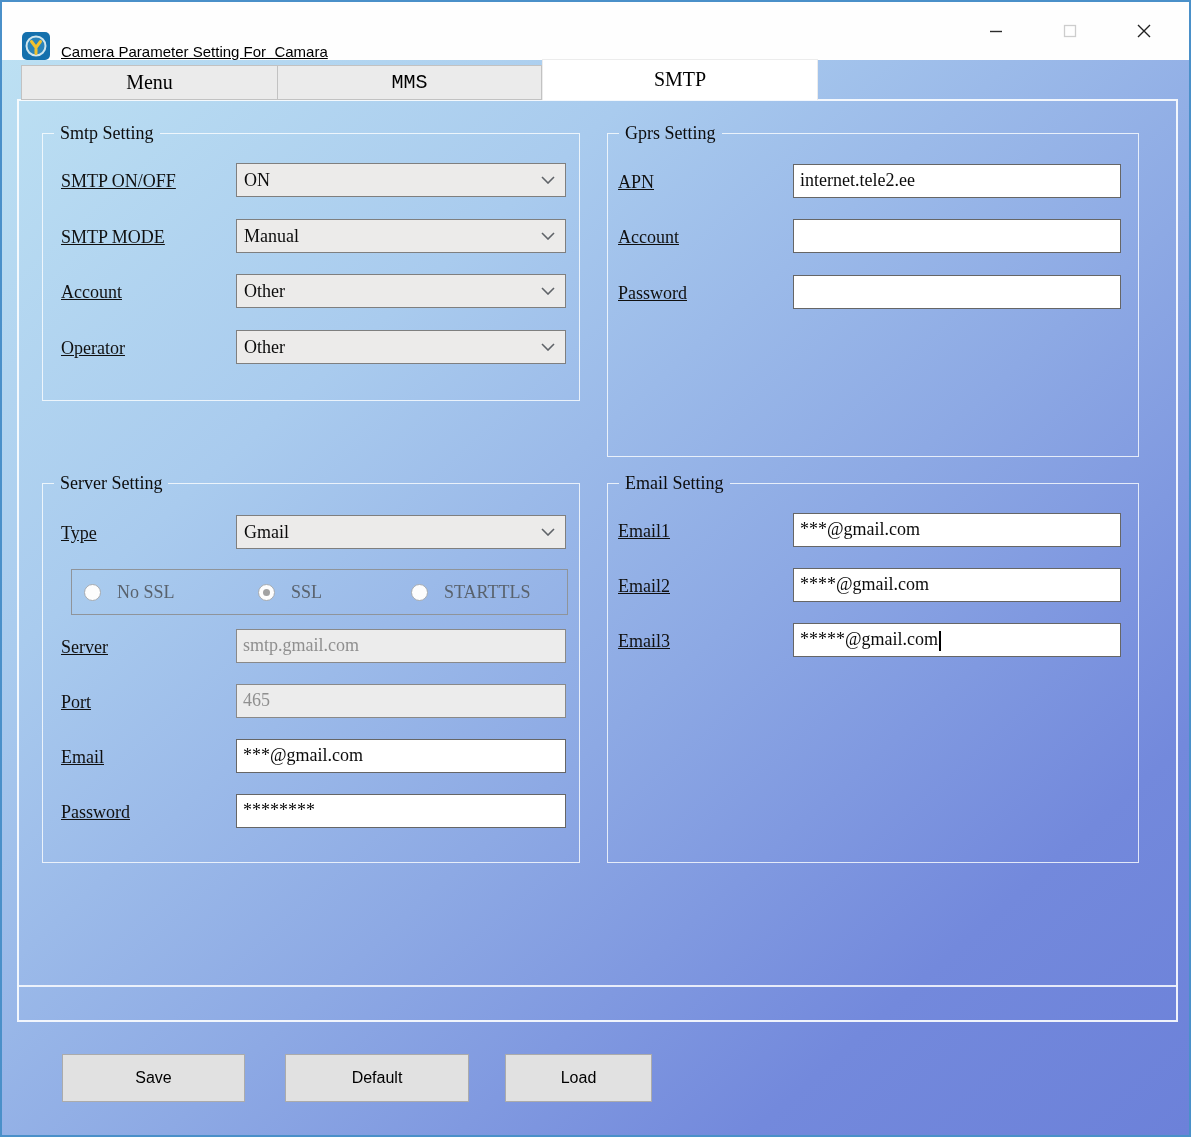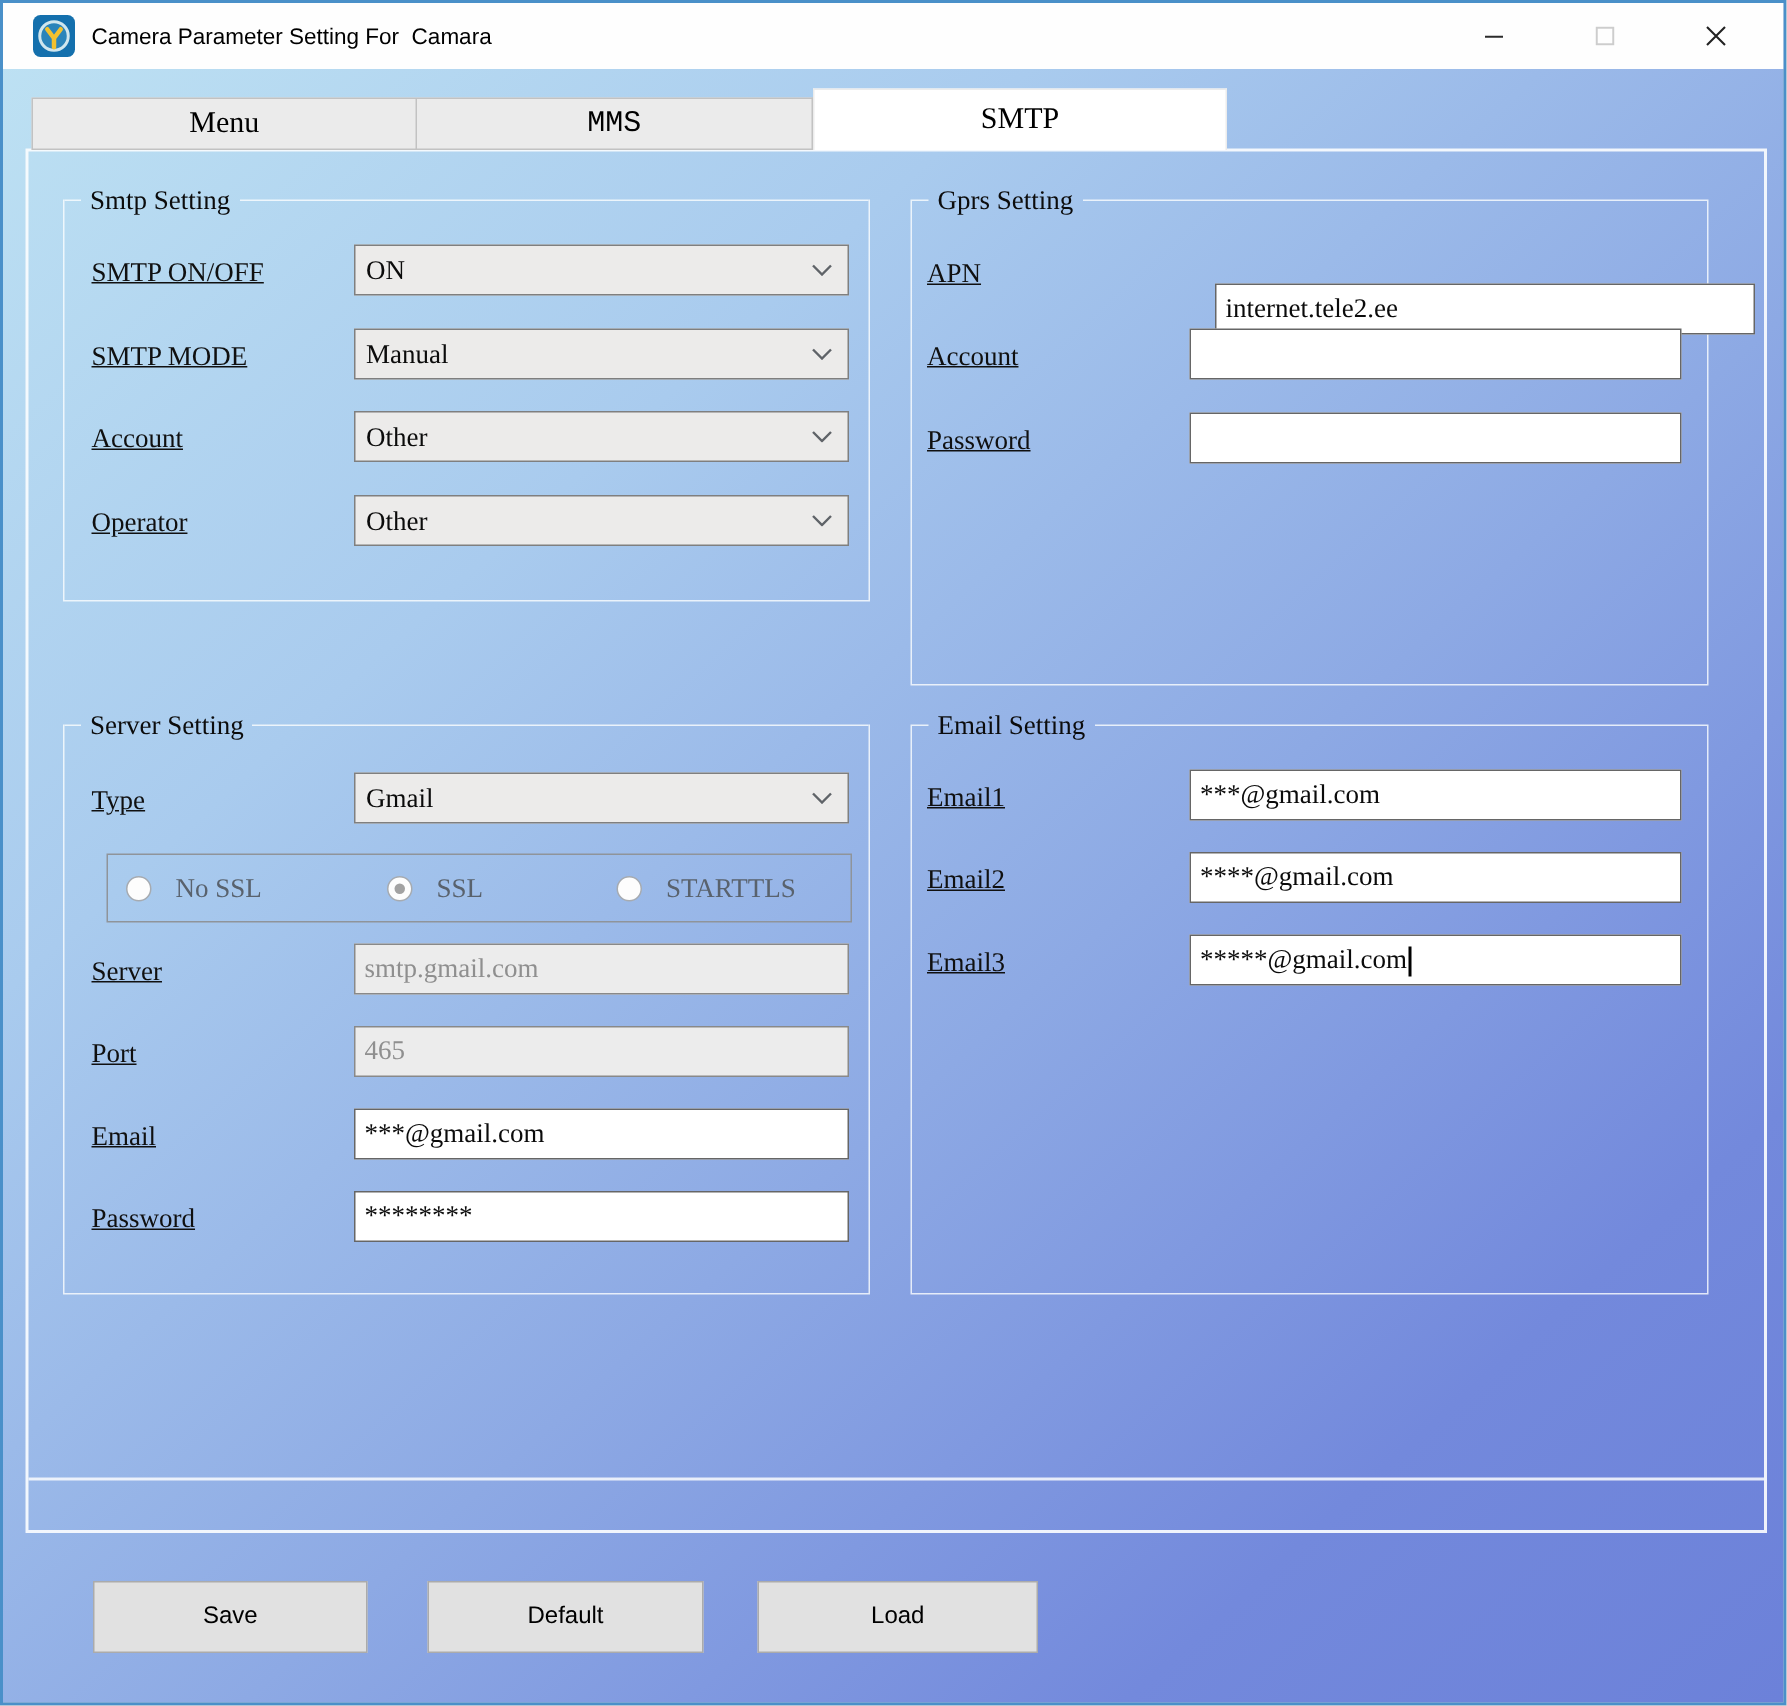--- a/index.html
+++ b/index.html
@@ -3,21 +3,21 @@
 <meta charset="utf-8">
 <style>
   html,body{margin:0;padding:0;background:#d8d8d8;}
   .window{
     position:relative;width:1191px;height:1137px;box-sizing:border-box;
     border:2px solid #4a90c9;overflow:hidden;
     background:linear-gradient(138deg,#bee2f3 0%,#a9cbee 30%,#8da9e4 58%,#7389dc 82%,#6c81d9 100%);
     font-family:"Liberation Serif",serif;
   }
   
-  .titlebar{position:absolute;top:0;left:0;right:0;height:44px;background:#fefefe;display:flex;align-items:center;}
+  .titlebar{position:absolute;top:0;left:0;right:0;height:58px;background:#fefefe;display:flex;align-items:flex-end;text-decoration:underline;}
   .app-icon{margin-left:20px;width:28px;height:28px;flex:0 0 auto;}
   .title{margin-left:11px;font-family:"Liberation Sans",sans-serif;font-size:15px;color:#000;white-space:pre;}
   .win-controls{margin-left:auto;display:flex;align-items:center;height:100%;padding-right:22px;}
   .wbtn{width:46px;height:100%;display:flex;align-items:center;justify-content:center;margin-left:28px;cursor:default;}
   
   .tabstrip{position:absolute;left:19px;top:57px;height:41px;display:flex;align-items:flex-end;z-index:2;}
   .tab{box-sizing:border-box;height:35px;line-height:33px;text-align:center;font-size:20px;color:#000;
        background:#ebebeb;border:1px solid #c2c2c2;border-left:none;cursor:default;}
   .tab.first{border-left:1px solid #c2c2c2;}
   .tab.active{height:41px;line-height:39px;background:#ffffff;border:1px solid #ececec;border-bottom:none;position:relative;z-index:4;}
@@ -137,21 +137,21 @@
   </div>
 
   <div class="group" style="left:605px;top:131px;width:532px;height:324px;">
     <div class="gtop">
       <span class="gline lead"></span>
       <span class="gtitle">Gprs Setting</span>
       <span class="gline grow"></span>
     </div>
 
     <div class="flabel" style="left:10px;top:31px;">APN</div>
-    <div class="tbox" style="left:202px;top:31px;width:360px;margin-top:25px;">
+    <div class="tbox" style="left:185px;top:31px;width:328px;">
       <span>internet.tele2.ee</span>
     </div>
 
     <div class="flabel" style="left:10px;top:86px;">Account</div>
     <div class="tbox" style="left:185px;top:86px;width:328px;">
       <span></span>
     </div>
 
     <div class="flabel" style="left:10px;top:142px;">Password</div>
     <div class="tbox" style="left:185px;top:142px;width:328px;">
@@ -230,15 +230,15 @@
     </div>
 
     <div class="flabel" style="left:10px;top:140px;">Email3</div>
     <div class="tbox" style="left:185px;top:140px;width:328px;">
       <span>*****@gmail.com</span><span class="caret"></span>
     </div>
   </div>
 
   <div class="btn" style="left:60px;width:183px;">Save</div>
   <div class="btn" style="left:283px;width:184px;">Default</div>
-  <div class="btn" style="left:503px;width:187px;">Load</div>
+  <div class="btn" style="left:503px;width:147px;">Load</div>
 
 </div>
 
 </body></html>

